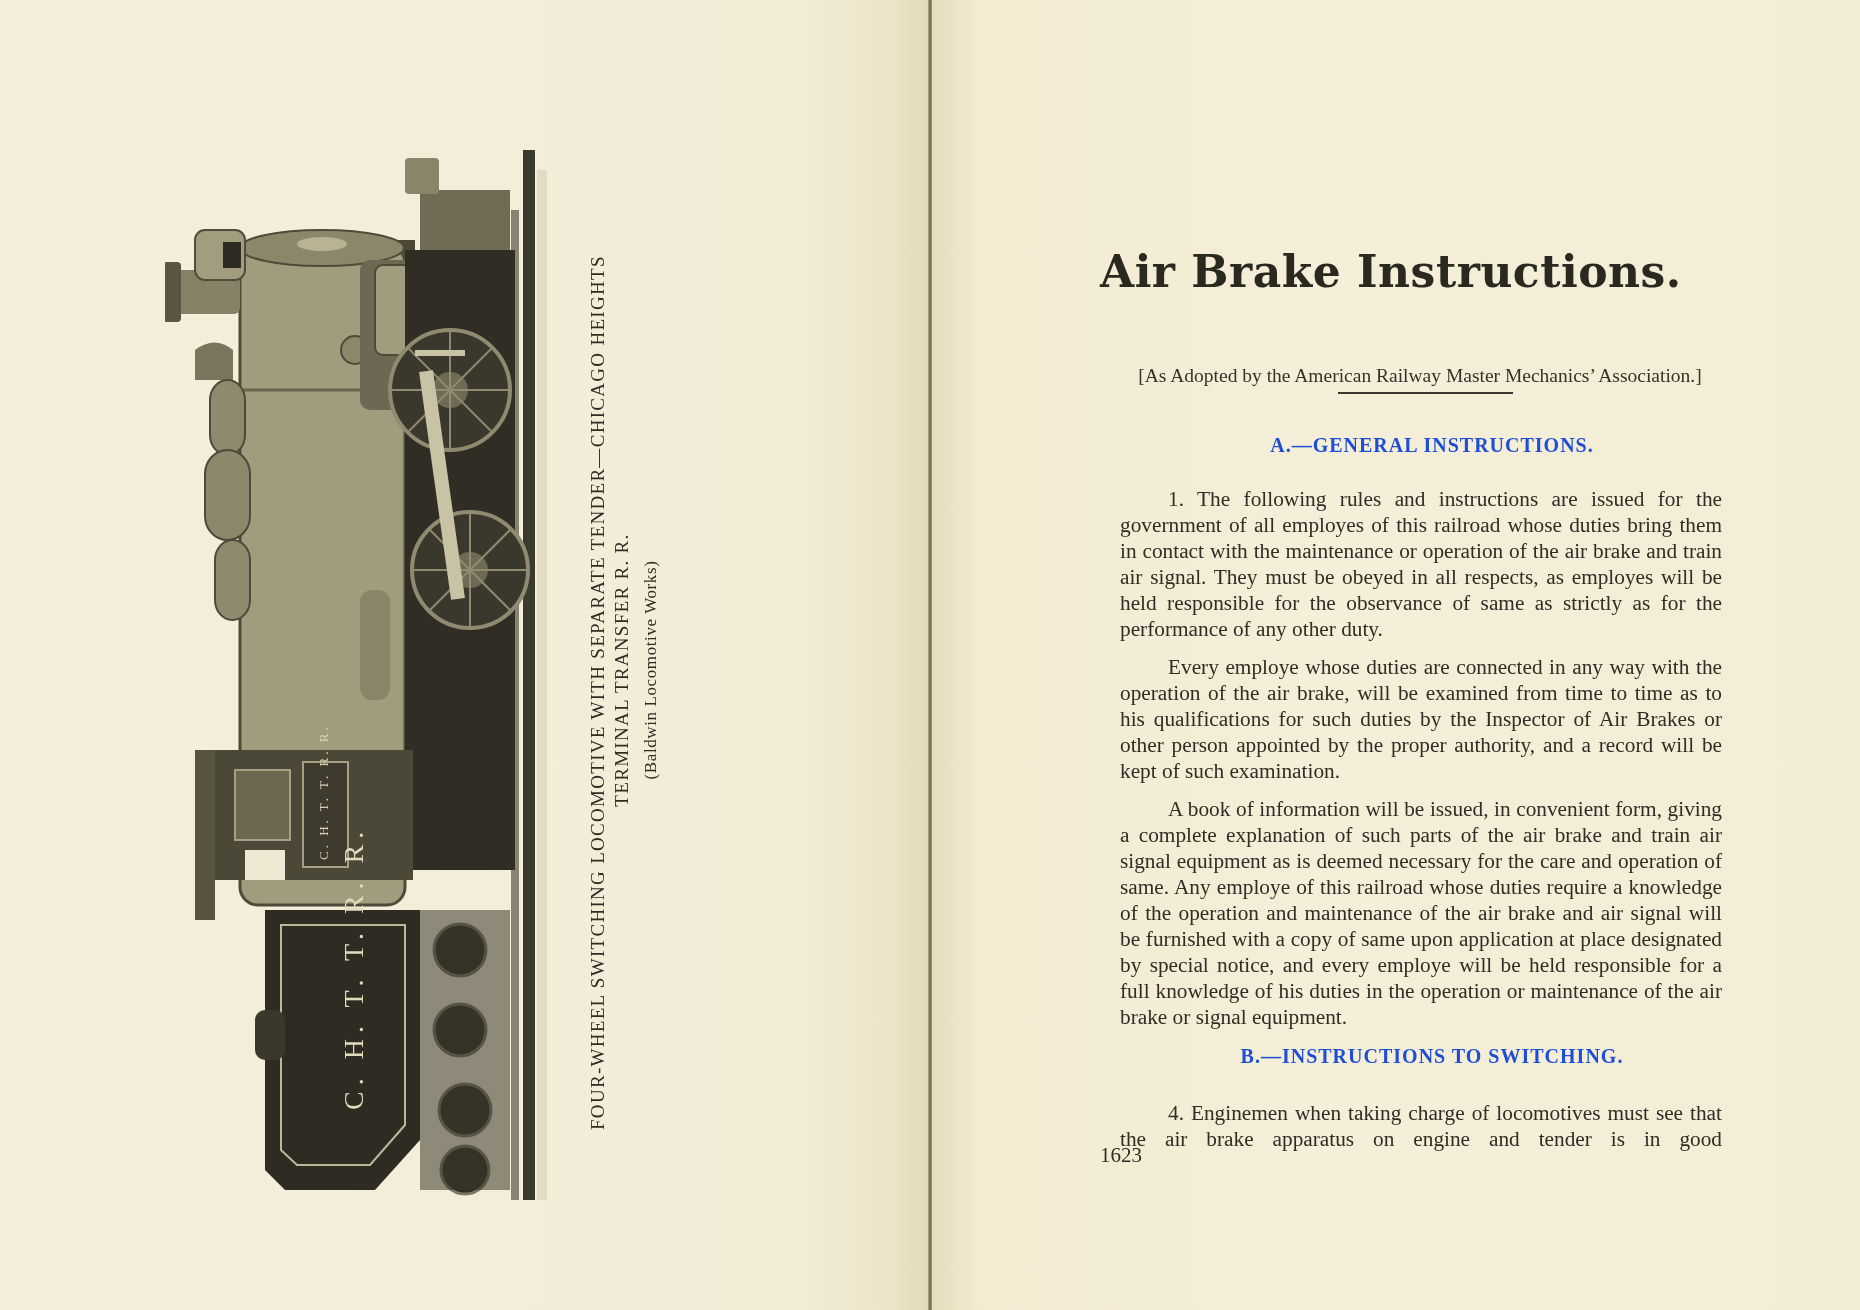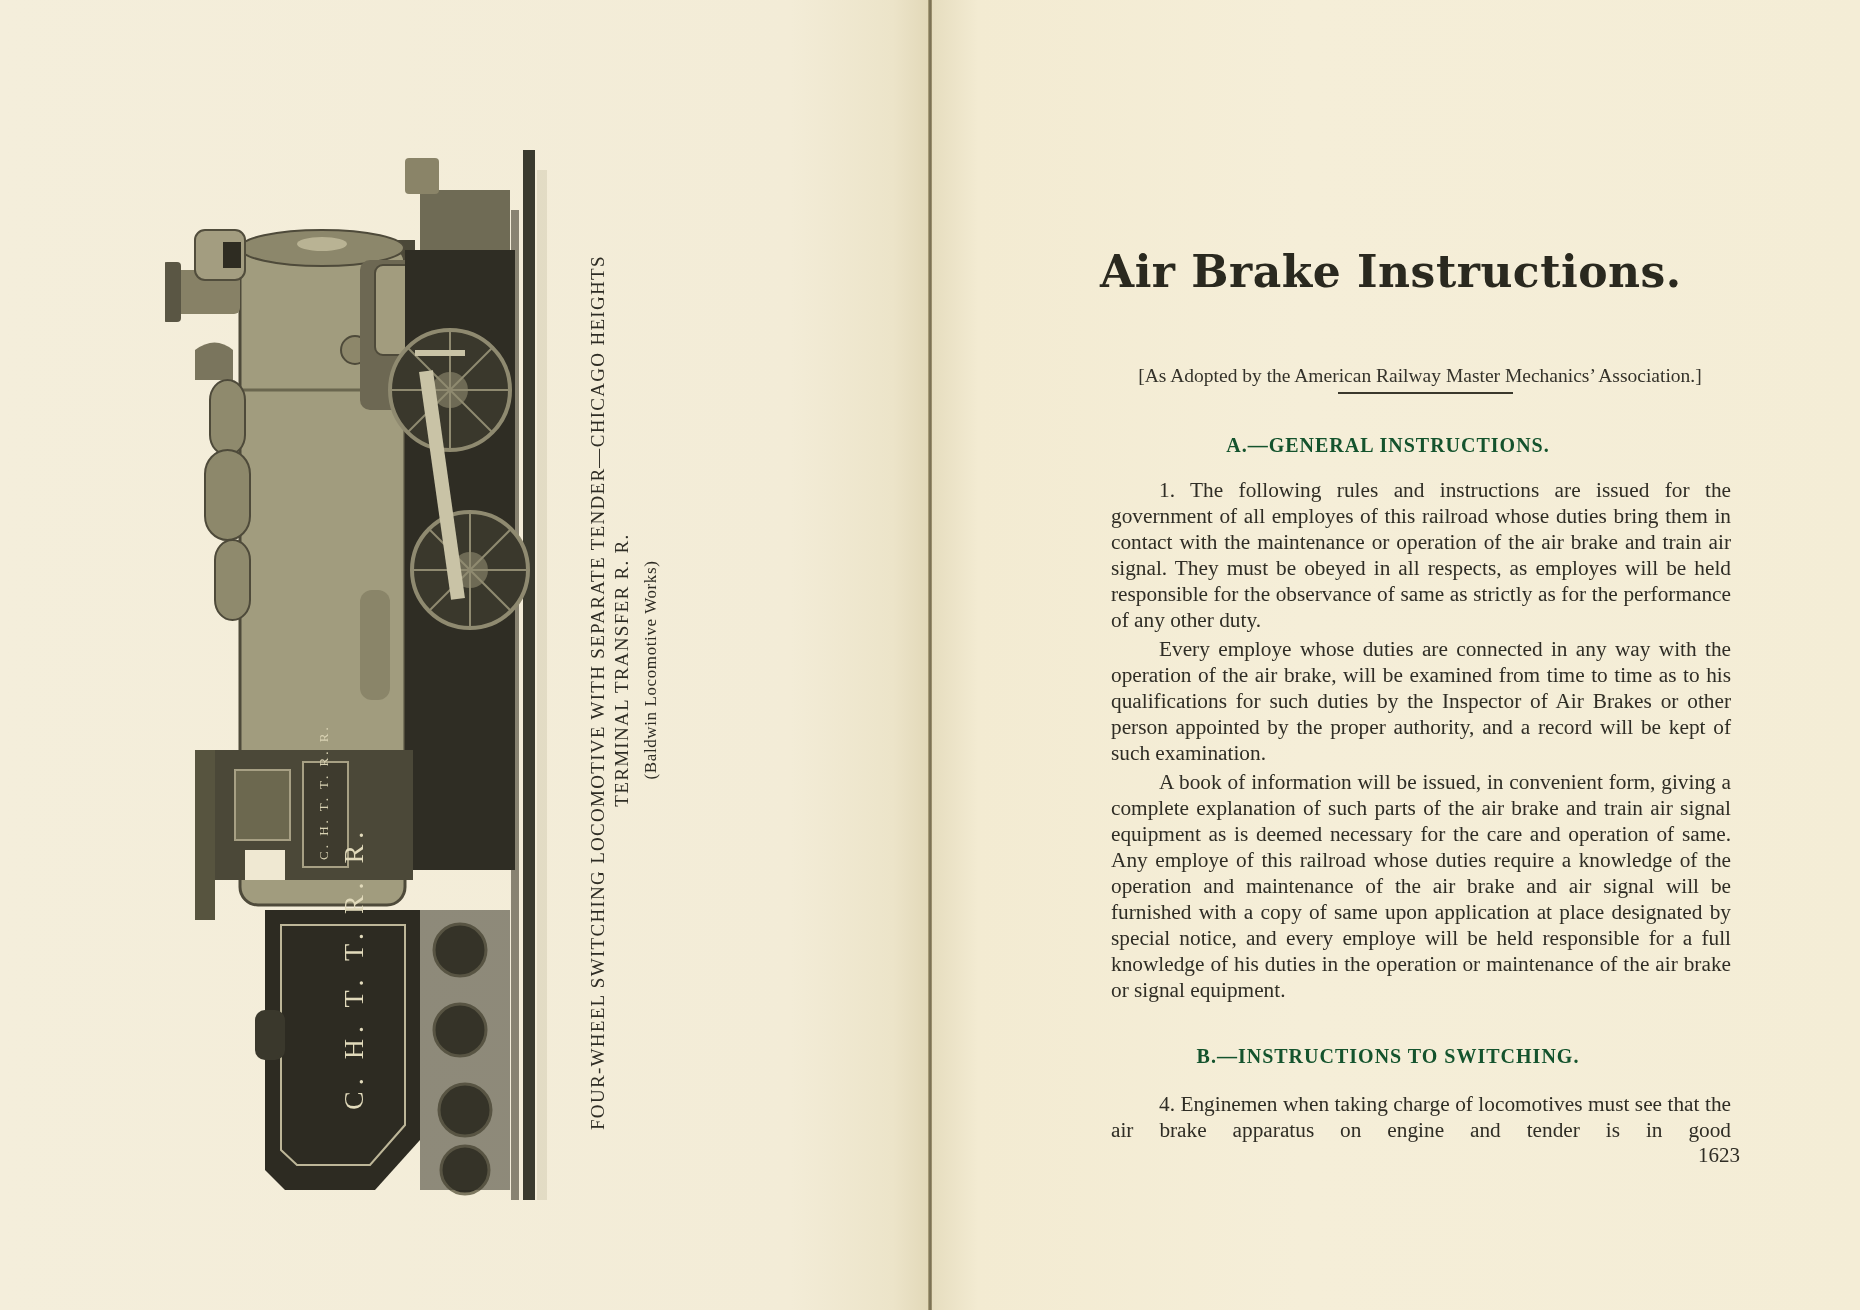--- a/index.html
+++ b/index.html
@@ -47,32 +47,32 @@
   }
   .subtitle {
     position: absolute; left: 1100px; top: 322px; width: 640px; text-align: center;
     font-family: "Liberation Serif", serif; font-size: 19.5px; color: #34322a; margin-top: 43px;
   }
   .rule {
     position: absolute; left: 1338px; top: 392px; width: 175px; height: 2px;
     background: #3a382c;
   }
   .section-heading {
-    position: absolute; left: 1068px; width: 640px; text-align: center;
+    position: absolute; left: 1112px; width: 640px; text-align: center;
     font-family: "Liberation Serif", serif; font-weight: bold; font-size: 20px;
-    letter-spacing: 1px; color: #14532d;
+    letter-spacing: 1px; color: #1d4ed8;
   }
   .body-text {
     position: absolute; left: 1108px; width: 626px;
     font-family: "Liberation Serif", serif; font-size: 21.3px; line-height: 26px;
     text-align: justify; color: #2f2d25;
   }
-  .body-text p { margin: 3px; text-indent: 48px; }
+  .body-text p { margin: 12px; text-indent: 48px; }
   .folio {
-    position: absolute; left: 1100px; top: 1143px; width: 640px; text-align: right;
+    position: absolute; left: 1100px; top: 1143px; width: 640px; text-align: left;
     font-family: "Liberation Serif", serif; font-size: 21px; color: #2f2d25;
   }
 </style>
 </head>
 <body>
 
 <div class="page page-left">
   <div class="plate">
     <svg viewBox="0 0 385 1060" xmlns="http://www.w3.org/2000/svg">
 

